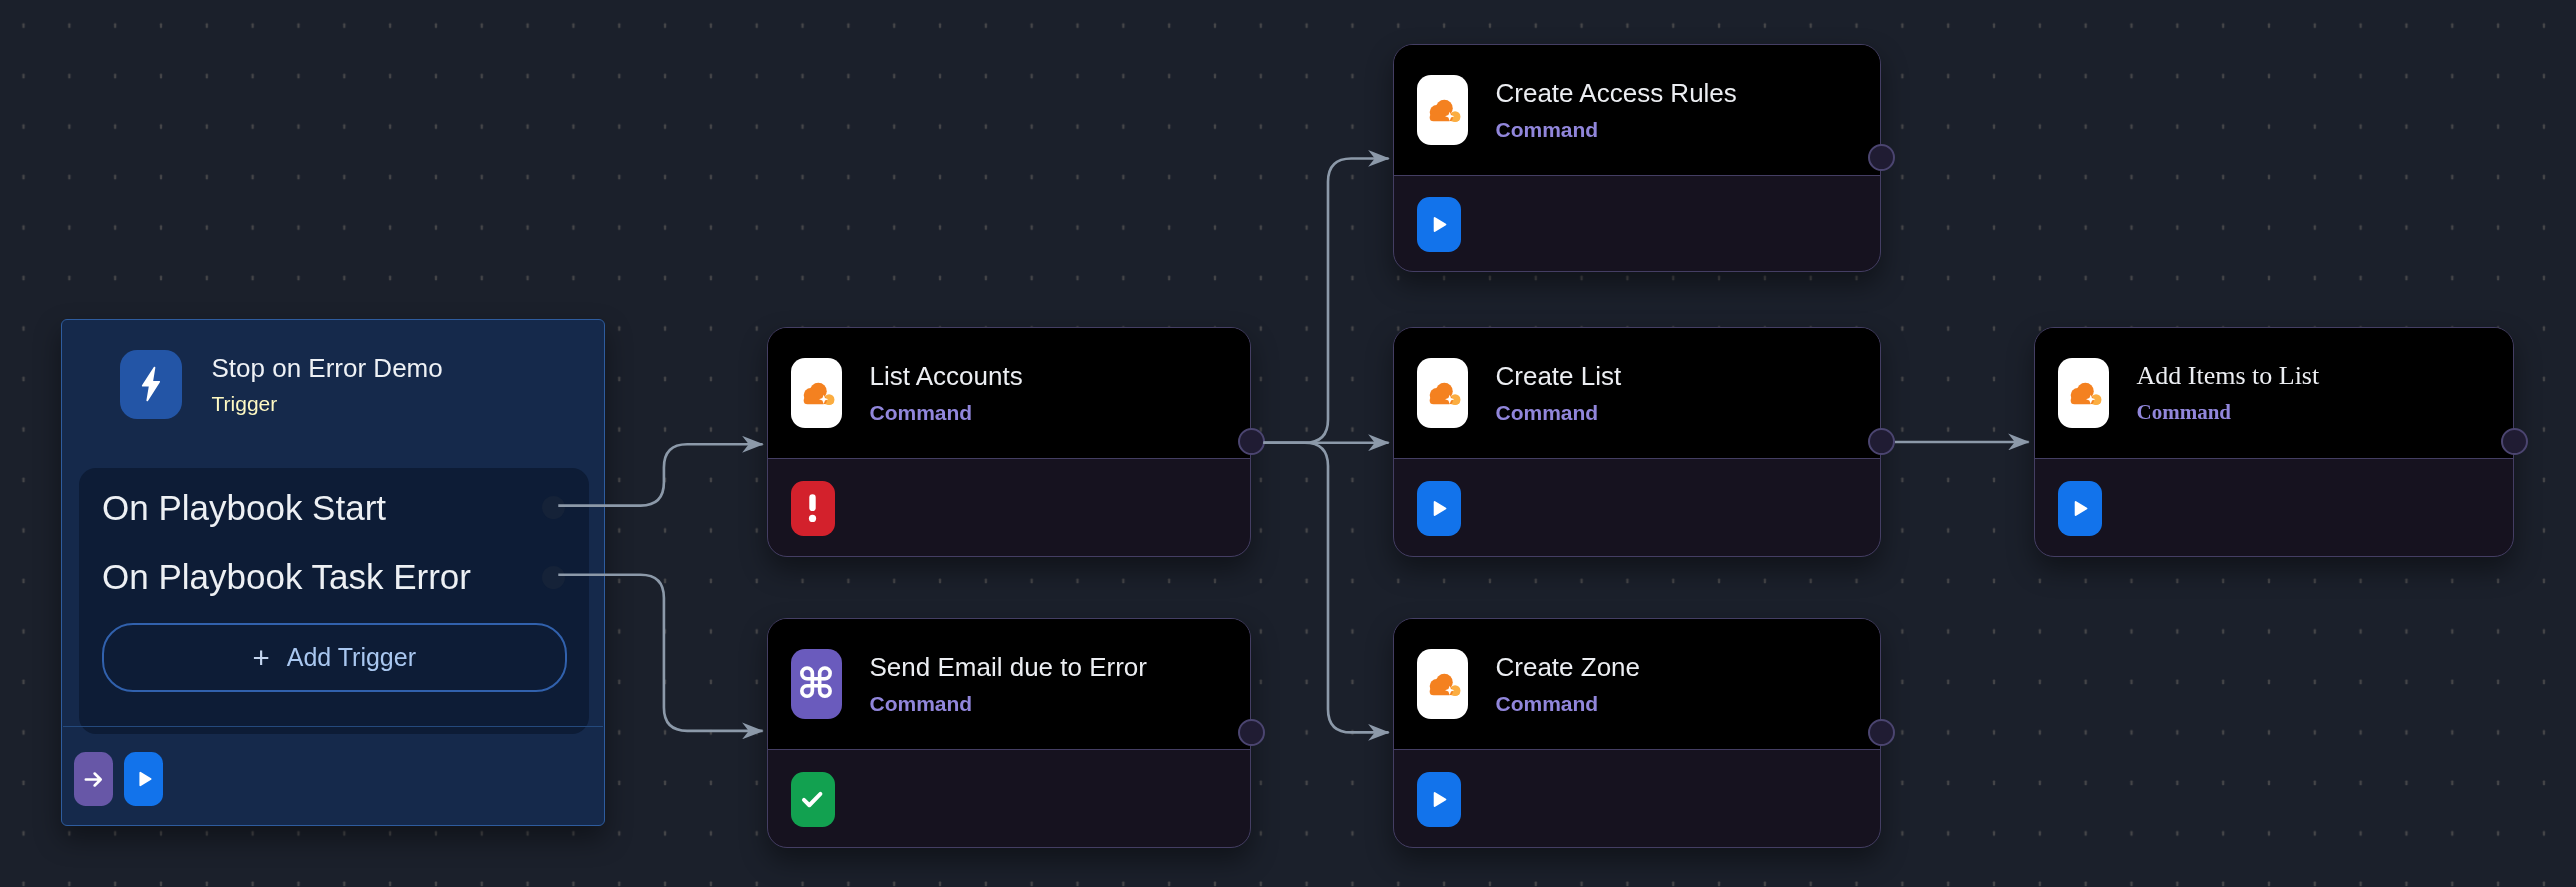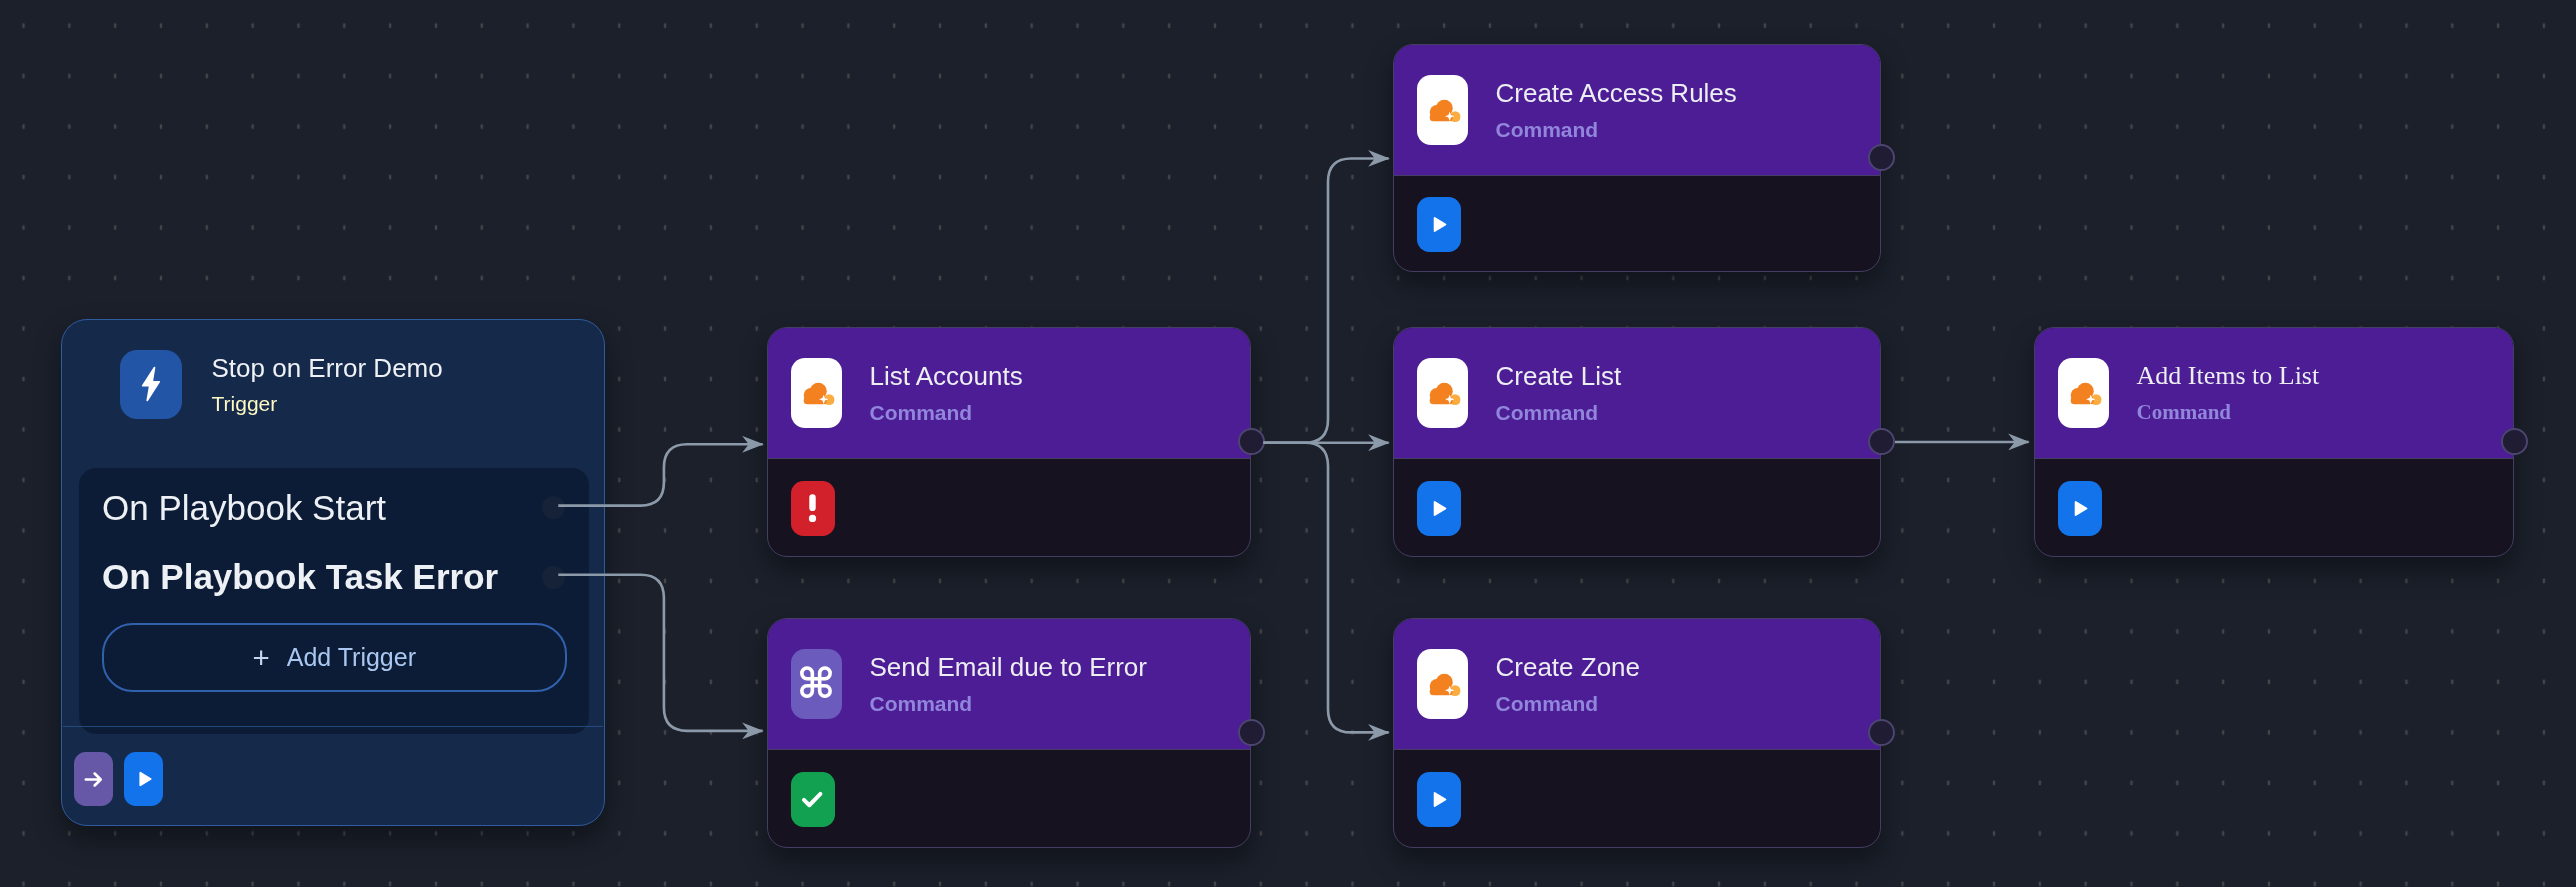--- a/index.html
+++ b/index.html
@@ -7,49 +7,49 @@
   #canvas{position:relative;width:2576px;height:887px;background:#1b202b;overflow:hidden;}
   svg.layer{position:absolute;left:0;top:0;pointer-events:none;}
   #grid-layer{z-index:0;}
   #edges-layer{z-index:6;}
 
   
   .node{position:absolute;box-sizing:border-box;border-radius:20px;
         box-shadow:0 12.4px 26.4px rgba(0,0,0,.40);z-index:2;}
 
   
-  .trigger-node{background:#15294b;border:1.6px solid #2e5c9e;border-radius:26px;}
+  .trigger-node{background:#15294b;border:1.6px solid #2e5c9e;border-radius:6px;}
   .trigger-header{display:flex;align-items:center;gap:29.5px;padding:29.5px 0 0 58px;}
   .tile{display:flex;align-items:center;justify-content:center;flex:0 0 auto;}
   .tile-lightning{width:62px;height:69px;border-radius:17px;background:#2355a6;}
   .trig-title{font-size:26px;color:#eef1f5;}
   .trig-type{font-size:21px;font-weight:400;color:#fef9c3;margin-top:8px;}
   .trigger-panel{position:absolute;left:17px;top:148px;width:510px;height:266px;
         background:#0d1c36;border-radius:17px;box-sizing:border-box;padding:16.3px 23px 0 23px;}
   .trig-row{position:relative;height:47px;display:flex;align-items:center;color:#edf0f4;
         font-size:35px;}
-  .trig-row + .trig-row{margin-top:22.5px;font-weight:bold;}
+  .trig-row + .trig-row{margin-top:22.5px;}
   .row-dot{position:absolute;right:0.8px;top:50%;margin-top:-11.7px;width:23px;height:23px;
         border-radius:50%;background:#152238;}
   .add-trigger-btn{position:absolute;left:23px;right:22.5px;top:155px;height:65px;
         border-radius:31px;border:2.3px solid #3161ad;background:transparent;cursor:pointer;
         display:flex;align-items:center;justify-content:center;gap:17px;}
   .add-plus{font-size:29.5px;color:#c4d5ef;font-weight:400;line-height:1;}
   .add-label{font-size:25px;color:#a9c7f0;}
   .trigger-sep{position:absolute;left:0.8px;right:0.8px;top:406px;height:0;
         border-top:1.6px solid #24497c;}
   .trigger-footer{position:absolute;left:11.7px;top:432px;display:flex;gap:11.7px;}
   .action-btn{width:39px;height:54px;border-radius:11.7px;display:flex;align-items:center;
         justify-content:center;cursor:pointer;}
   .action-purple{background:#6757a7;}
   .action-blue{background:#1273eb;}
 
   
   .cmd-node{background:#16121f;border:1.6px solid #443e63;}
-  .cmd-header{height:131px;background:#4c1d95;border-bottom:1.6px solid #443e63;
+  .cmd-header{height:131px;background:#000000;border-bottom:1.6px solid #443e63;
         border-radius:18.6px 18.6px 0 0;display:flex;align-items:center;gap:28px;
         padding-left:22.5px;box-sizing:border-box;}
   .tile-white{width:51px;height:70px;border-radius:14px;background:#ffffff;}
   .tile-command{width:51px;height:70px;border-radius:14px;background:#6a5bbd;
         color:#ffffff;font-size:42px;font-weight:600;line-height:1;}
   .cmd-title{font-size:26px;color:#eceef2;white-space:nowrap;}
   .cmd-type{font-size:21px;font-weight:700;color:#9186db;margin-top:8.5px;}
   .cmd-footer{position:absolute;left:0;right:0;bottom:0;top:132px;display:flex;
         align-items:center;padding-left:22.5px;border-radius:0 0 18.6px 18.6px;}
   .mini{width:44px;height:55px;border-radius:12.4px;display:flex;align-items:center;

